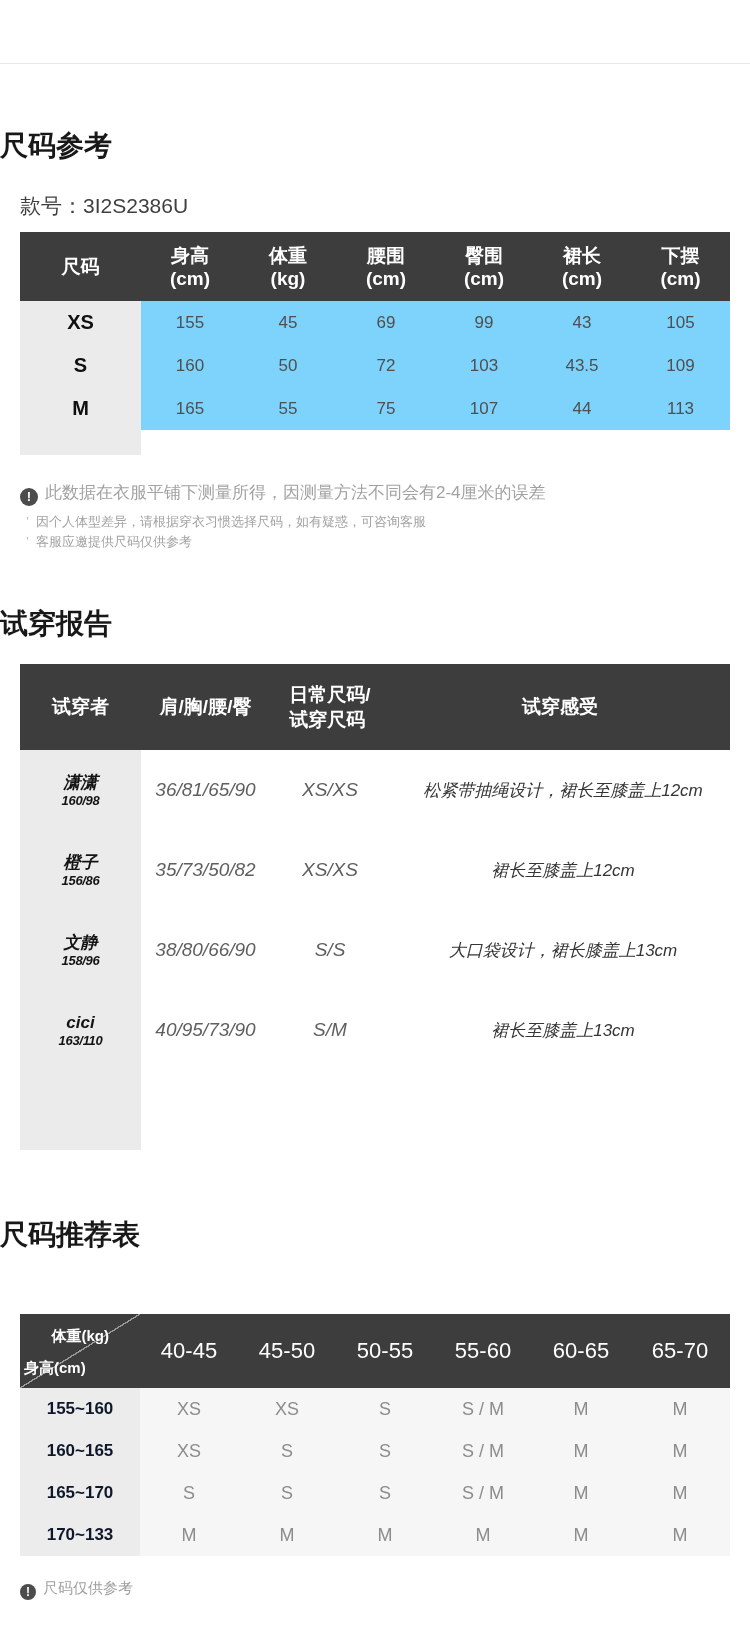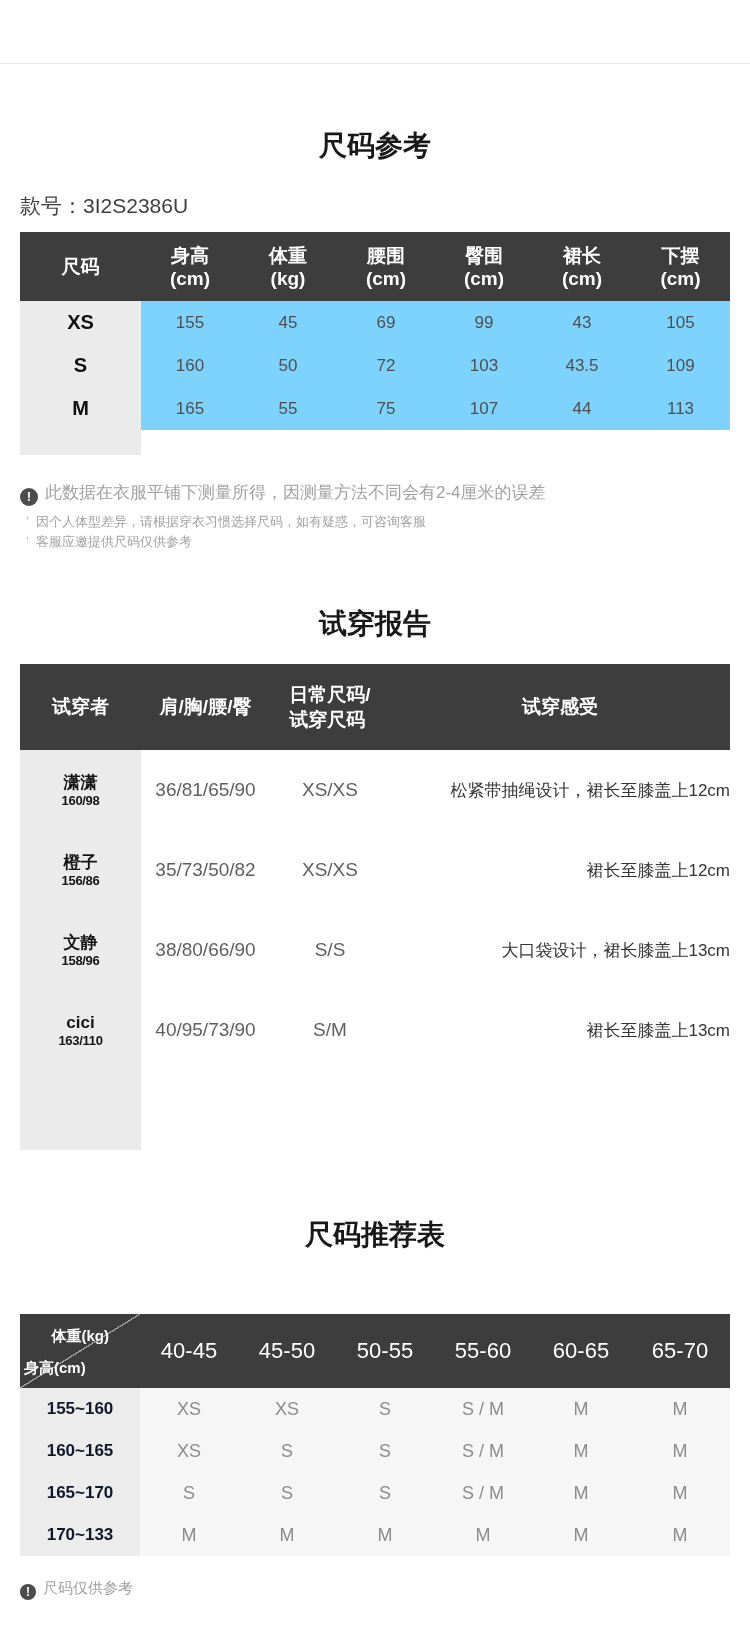--- a/index.html
+++ b/index.html
@@ -7,21 +7,21 @@
     width:750px;
     min-height:1652px;
     background:#ffffff;
     font-family:"Liberation Sans","DejaVu Sans",sans-serif;
     color:#333;
   }
   .top-gap{height:63px;border-bottom:1px solid #e8e8e8;}
 
   .section-title{
     margin:0;
-    text-align:center;
+    text-align:left;
     font-size:28px;
     line-height:30px;
     font-weight:700;
     color:#181818;
   }
   #title-size-ref{padding-top:67px;}
   #title-fitting{margin-top:57px;}
   #title-recommend{margin-top:70px;}
 
   .style-no{
@@ -115,28 +115,29 @@
     text-align:center;
     vertical-align:middle;
   }
   .two-line{display:inline-block;text-align:left;line-height:25px;}
   .two-line span{display:block;}
   .fit-table tbody td{
     height:80px;
     background:#ffffff;
     text-align:center;
     vertical-align:middle;
+    font-style:italic;
   }
   .fit-table td.tester-cell{text-align:center;}
   .tester-name{display:block;font-size:17px;font-weight:700;color:#141414;line-height:21px;}
   .tester-spec{display:block;font-size:13px;font-weight:700;color:#141414;letter-spacing:-0.3px;}
   .fit-table td.meas-cell,
   .fit-table td.sizes-cell{font-size:19px;color:#5f5f5f;}
   .fit-table td.feel-cell{
-    text-align:right;
+    text-align:center;
     padding-left:6px;
     font-size:17px;
     color:#353535;
   }
 
   
   .rec-table{margin-top:64px;}
   .rec-table thead th{
     height:74px;
     background:#3d3d3d;

